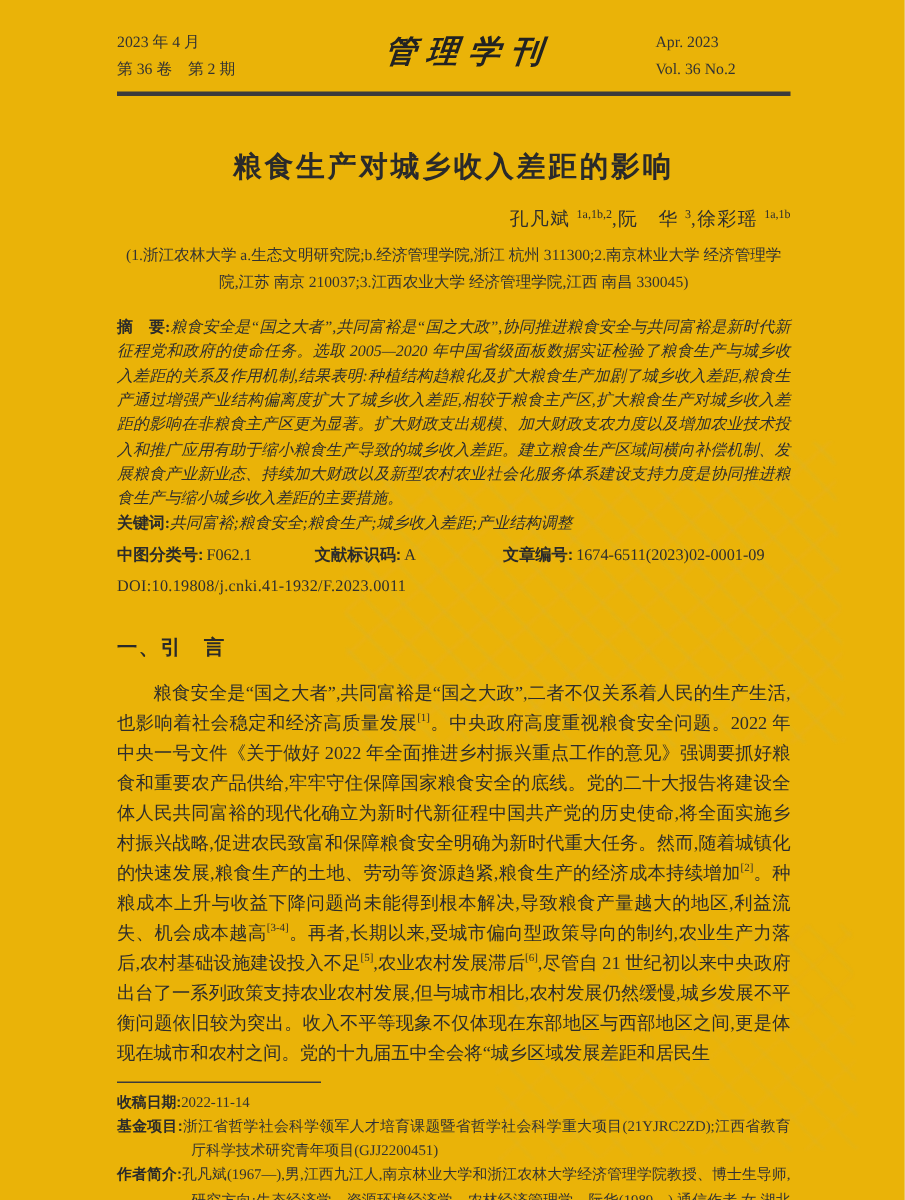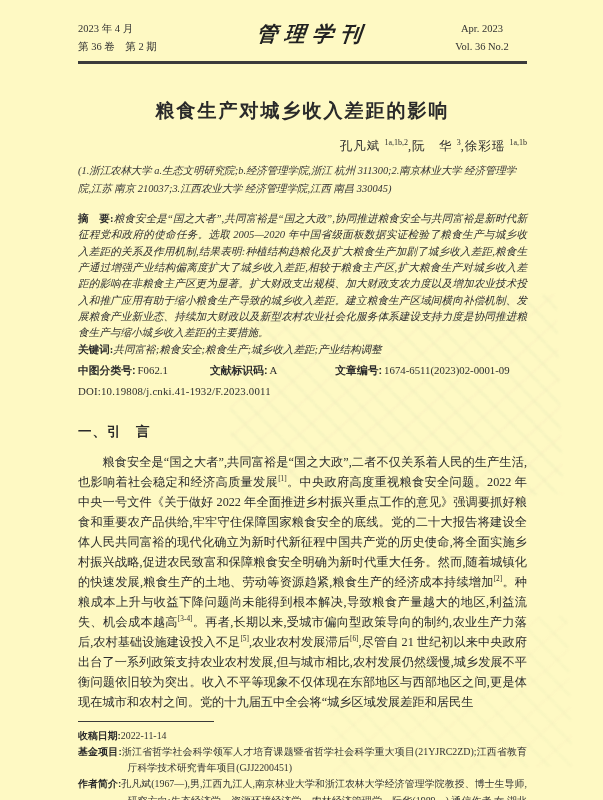--- a/index.html
+++ b/index.html
@@ -5,21 +5,21 @@
   html,body{margin:0;padding:0;}
   body{
     background:#e9e9e6;
     font-family:"Liberation Serif","DejaVu Serif",serif;
     -webkit-font-smoothing:antialiased;
   }
   .page{
     position:relative;
     width:603px;height:800px;
     margin:0 auto;
-    background:#fef9c3;
+    background:#eab308;
     color:#2e2e2e;
     overflow:hidden;
     box-sizing:border-box;
     padding:20px 76px 0 78px;
   }
   
   .watermark{
     position:absolute;pointer-events:none;z-index:0;
     background:
       repeating-linear-gradient(48deg, rgba(150,185,150,.10) 0 2px, transparent 2px 16px),
@@ -28,43 +28,42 @@
     filter:blur(1px);
   }
   .wm-a{left:230px;top:300px;width:330px;height:200px;}
   .wm-b{left:330px;top:620px;width:240px;height:150px;opacity:.7;}
   .content{position:relative;z-index:1;}
 
   
   .masthead{display:flex;justify-content:space-between;align-items:flex-start;}
   .mast-col{font-size:10.5px;line-height:18px;color:#333;}
   .mast-left{text-align:left;min-width:110px;}
-  .mast-right{text-align:center;min-width:90px;}
+  .mast-right{text-align:left;min-width:90px;}
   .mast-center{text-align:center;flex:1;}
   .journal-cn{
     font-family:"Liberation Serif",serif;
     font-style:italic;font-weight:700;
     font-size:21px;letter-spacing:7px;color:#222;
     transform:skewX(-6deg);
   }
   .journal-en{font-size:10.5px;margin-top:1px;color:#333;}
   .mast-rule{margin-top:5px;border-bottom:3px solid #3b3b3b;}
 
   
   .title{
     margin-top:34px;text-align:center;
     font-family:"Liberation Sans","DejaVu Sans",sans-serif;
     font-size:19px;font-weight:700;letter-spacing:2px;color:#2a2a2a;
   }
   .authors{margin-top:14px;text-align:right;font-size:12.5px;letter-spacing:1px;color:#2e2e2e;}
   .authors sup{font-size:8px;letter-spacing:0;}
   .affiliation{
-    margin-top:7px;text-align:left;
+    margin-top:7px;text-align:center;
     font-size:10.4px;line-height:18px;color:#333;
-    font-style:italic;
   }
 
   
   .abstract{
     margin-top:13px;
     font-size:10.6px;line-height:16.3px;
     text-align:justify;font-style:italic;color:#2f2f2f;
   }
   .abstract .lbl, .kwline .lbl{
     font-style:normal;font-weight:700;

